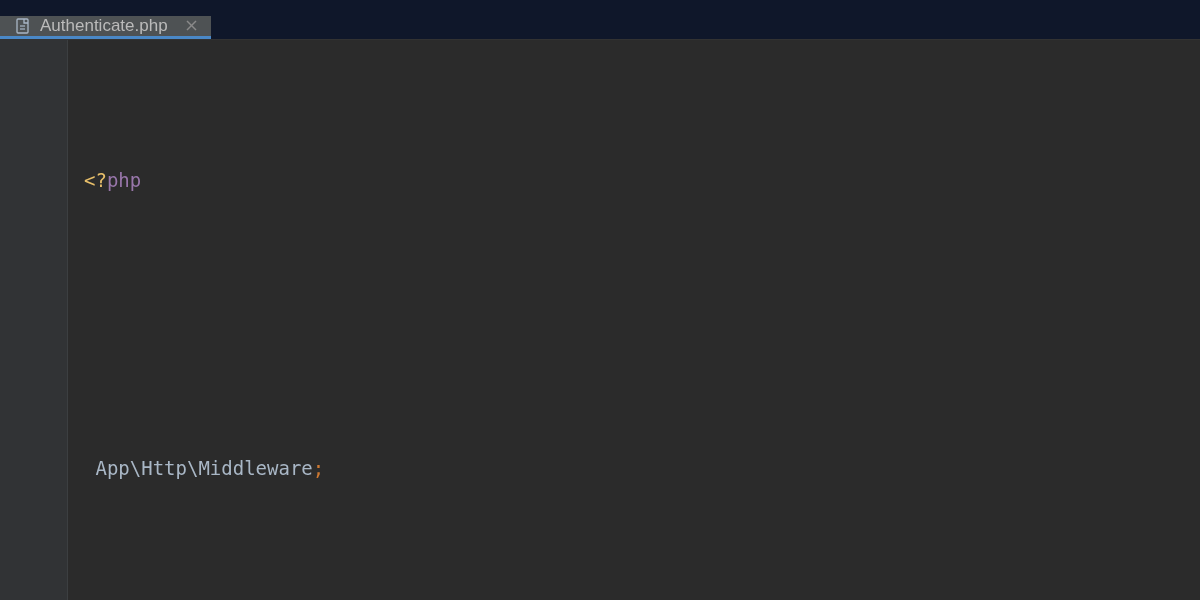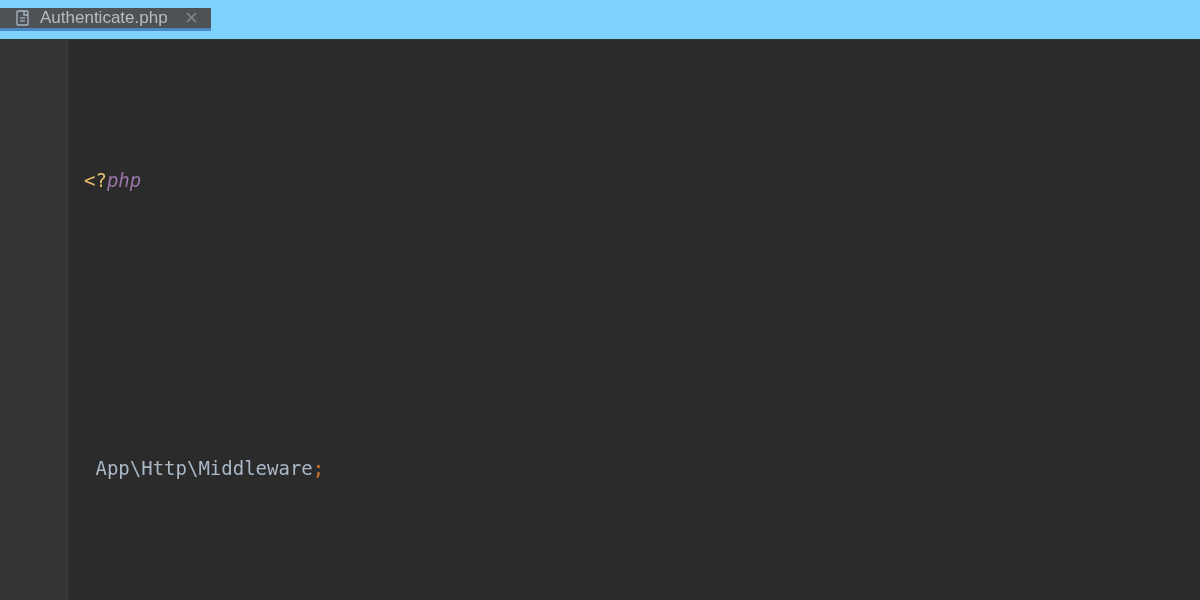--- a/index.html
+++ b/index.html
@@ -5,24 +5,24 @@
   * { margin: 0; padding: 0; box-sizing: border-box; }
   body {
     width: 1200px;
     height: 600px;
     background: #2b2b2b;
     font-family: "Menlo", "Consolas", "DejaVu Sans Mono", monospace;
     overflow: hidden;
   }
   .tab-bar {
     height: 40px;
-    background: #7dd3fc;
+    background: #0f172a;
     border-bottom: 1px solid #323232;
     display: flex;
-    align-items: center;
+    align-items: flex-end;
   }
   .tab {
     display: flex;
     align-items: center;
     padding: 0 14px;
     background: #4e5254;
     border-bottom: 3px solid #4a88c7;
     gap: 8px;
     color: #bbbbbb;
     font-size: 17px;
@@ -56,21 +56,21 @@
     position: relative;
   }
   .line {
     height: 36px;
     display: flex;
     align-items: center;
     padding-left: 4px;
   }
   
   .c-tag    { color: #e8bf6a; }   
-  .c-php    { color: #9876aa; font-style: italic; }
+  .c-php    { color: #9876aa; }
   .c-kw     { color: #cc7832; }
   .c-plain  { color: #a9b7c6; }
   .c-semi   { color: #cc7832; }
 </style>
 </head>
 <body>
 
 <div class="tab-bar">
   <div class="tab">
     <span class="file-icon">

